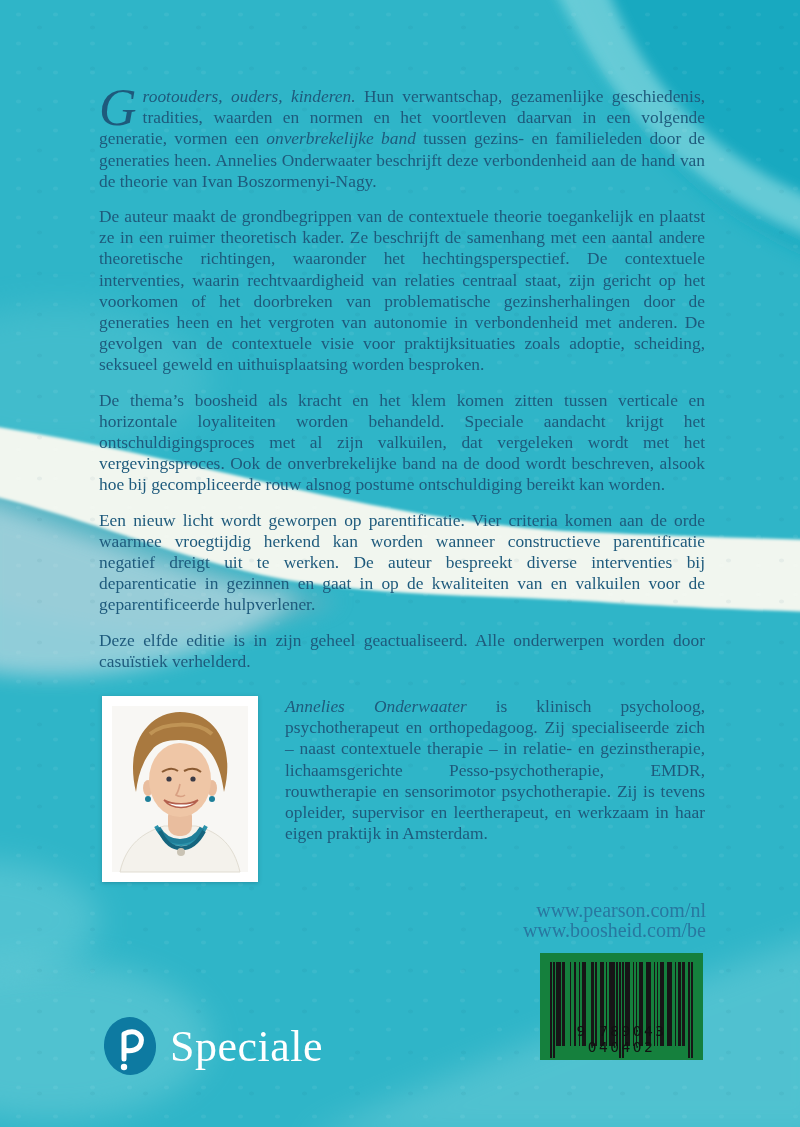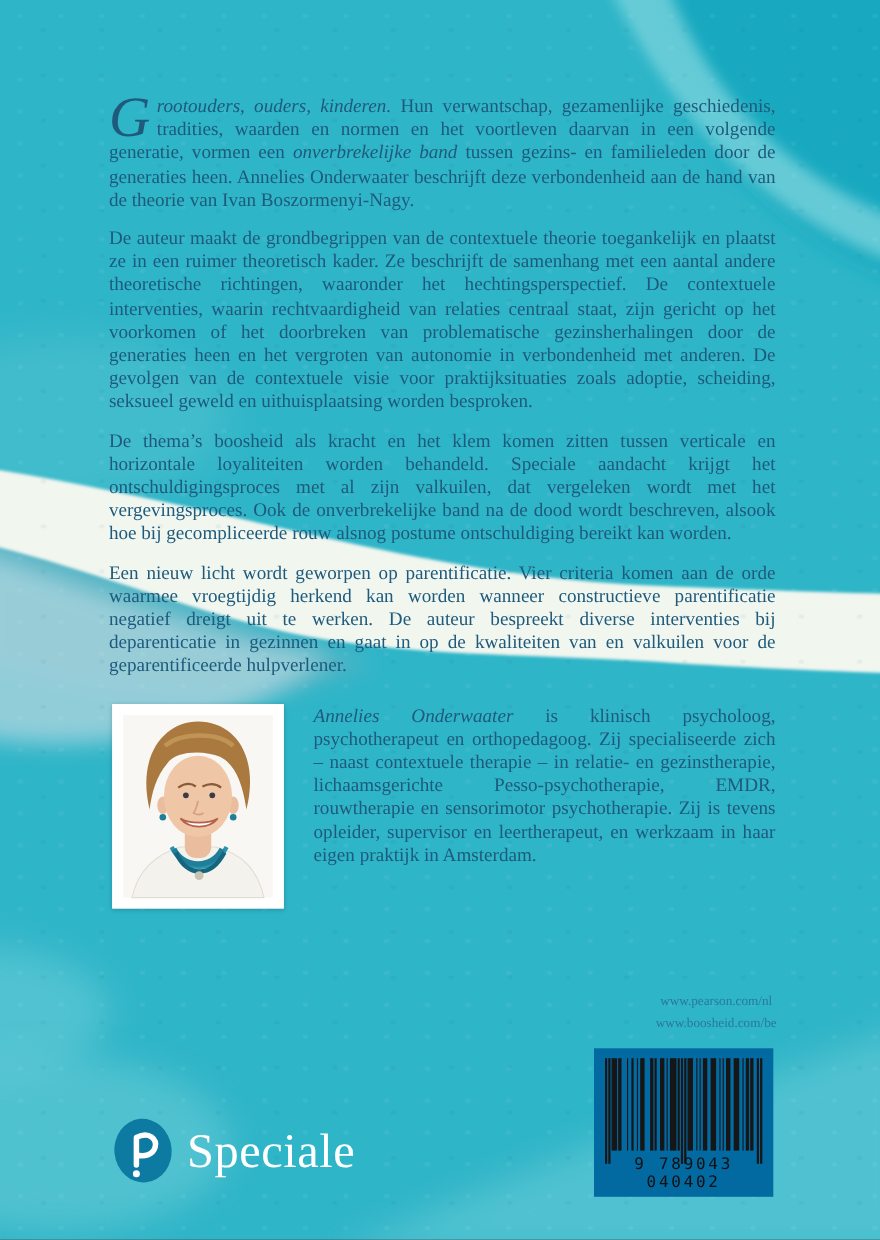--- a/index.html
+++ b/index.html
@@ -28,26 +28,26 @@
     padding:3px 6px 0 0; color:#1e5a7c;
   }
   .seg-italic { font-style:italic; }
   .author-row { display:flex; margin-top:24px; }
   .photo-frame {
     flex:0 0 auto; width:156px; height:186px; background:#ffffff;
     margin-left:3px; box-shadow:0 1px 4px rgba(0,40,60,0.25);
   }
   .bio { margin-left:27px; flex:1; }
   .urls {
-    position:absolute; right:94px; top:901px; text-align:center;
-    font-size:12px; line-height:19.5px; color:#2878a0; z-index:2;
+    position:absolute; right:94px; top:901px; text-align:right;
+    font-size:20px; line-height:19.5px; color:#2878a0; z-index:2;
   }
   .barcode-box {
-    position:absolute; left:540px; top:953px; width:163px; height:135px;
-    background:#0369a1; z-index:2; box-sizing:border-box;
+    position:absolute; left:540px; top:953px; width:163px; height:107px;
+    background:#15803d; z-index:2; box-sizing:border-box;
   }
   .bars {
     position:absolute; left:10px; top:9px; height:96px; width:143px;
     display:flex; align-items:flex-start;
   }
   .bars span { display:block; }
   .bar { background:#161616; height:84px; }
   .bar-long { background:#161616; height:96px; }
   .space { background:transparent; height:84px; }
   .digits {
@@ -103,20 +103,21 @@
     <ellipse cx="-20" cy="920" rx="120" ry="60" fill="#8edbe2" opacity="0.35" filter="url(#b16)"></ellipse>
   </svg>
   <div class="texture"></div>
 
   <div class="content">
     <div id="paragraphs">
         <p><span class="dropcap">G</span><span class="seg-italic">rootouders, ouders, kinderen.</span><span> Hun verwantschap, gezamenlijke geschiedenis, tradities, waarden en normen en het voortleven daarvan in een volgende generatie, vormen een </span><span class="seg-italic">onverbrekelijke band</span><span> tussen gezins- en familieleden door de generaties heen. Annelies Onderwaater beschrijft deze verbondenheid aan de hand van de theorie van Ivan Boszormenyi-Nagy.</span></p>
         <p><span>De auteur maakt de grondbegrippen van de contextuele theorie toegankelijk en plaatst ze in een ruimer theoretisch kader. Ze beschrijft de samenhang met een aantal andere theoretische richtingen, waaronder het hechtingsperspectief. De contextuele interventies, waarin rechtvaardigheid van relaties centraal staat, zijn gericht op het voorkomen of het doorbreken van problematische gezinsherhalingen door de generaties heen en het vergroten van autonomie in verbondenheid met anderen. De gevolgen van de contextuele visie voor praktijksituaties zoals adoptie, scheiding, seksueel geweld en uithuisplaatsing worden besproken.</span></p>
         <p><span>De thema’s boosheid als kracht en het klem komen zitten tussen verticale en horizontale loyaliteiten worden behandeld. Speciale aandacht krijgt het ontschuldigingsproces met al zijn valkuilen, dat vergeleken wordt met het vergevingsproces. Ook de onverbrekelijke band na de dood wordt beschreven, alsook hoe bij gecompliceerde rouw alsnog postume ontschuldiging bereikt kan worden.</span></p>
         <p><span>Een nieuw licht wordt geworpen op parentificatie. Vier criteria komen aan de orde waarmee vroegtijdig herkend kan worden wanneer constructieve parentificatie negatief dreigt uit te werken. De auteur bespreekt diverse interventies bij deparenticatie in gezinnen en gaat in op de kwaliteiten van en valkuilen voor de geparentificeerde hulpverlener.</span></p>
+        <p><span>Deze elfde editie is in zijn geheel geactualiseerd. Alle onderwerpen worden door casuïstiek verhelderd.</span></p>
       </div>
 
     <div class="author-row">
       <div class="photo-frame">
         <svg viewBox="0 0 156 186" width="156" height="186">
           <rect width="156" height="186" fill="#ffffff"></rect>
           <rect x="10" y="10" width="136" height="166" fill="#f8f7f4"></rect>
 
           <path d="M18,176 C24,148 42,136 62,130 L94,130 C118,136 132,150 138,176 Z" fill="#f4f2ec" stroke="#e1ddd2" stroke-width="1"></path>
 

